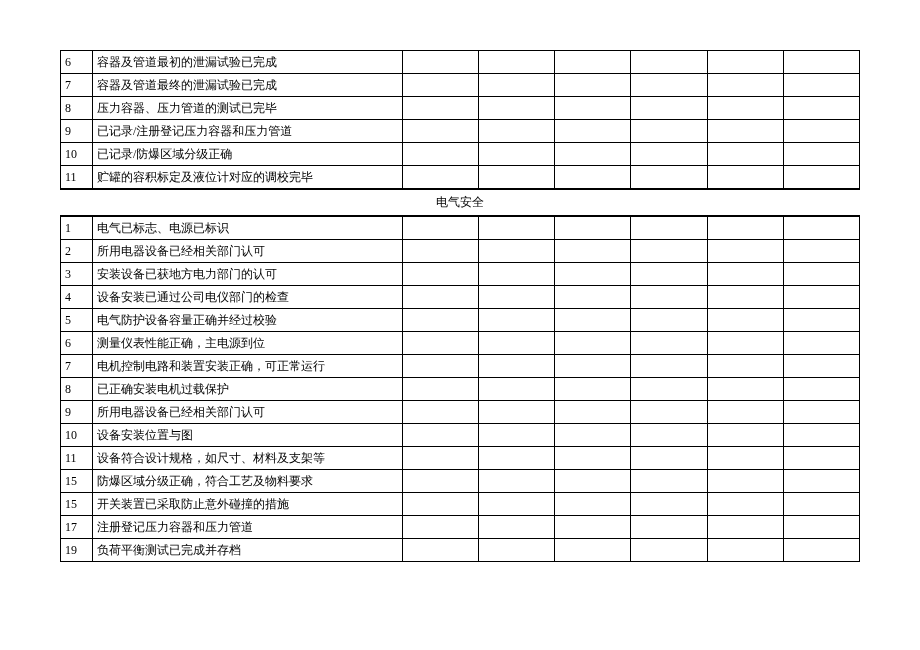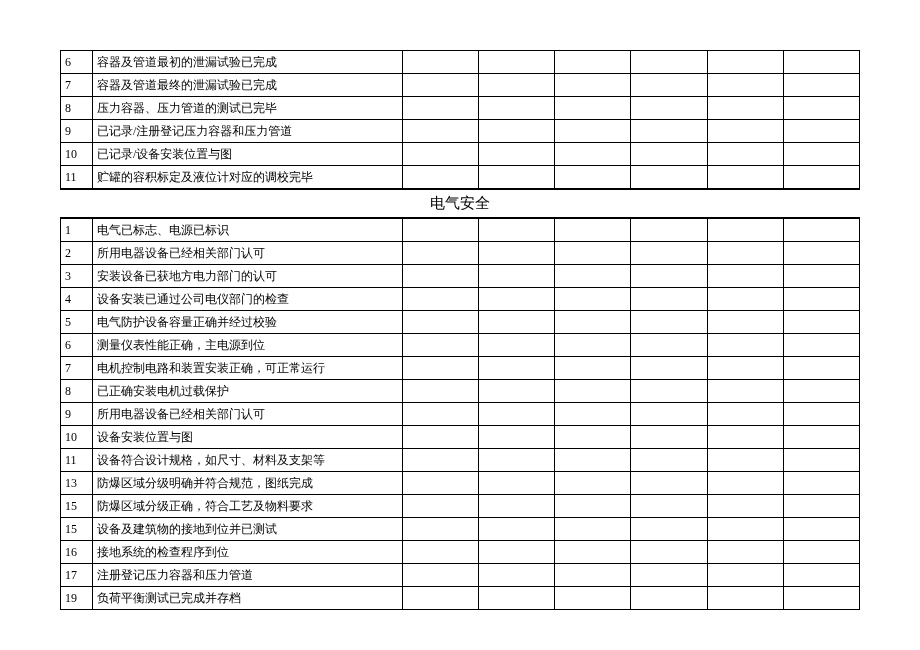--- a/index.html
+++ b/index.html
@@ -23,21 +23,21 @@
       vertical-align: middle;
       overflow: hidden;
     }
     .col-num { width: 32px; }
     .col-desc { width: 310px; }
     .col-c { width: auto; }
     .section-header {
       text-align: center;
       border-left: none;
       border-right: none;
-      font-size: 15px;
+      font-size: 12px;
       padding: 4px 0;
     }
     .num-cell { text-align: left; }
   </style>
 </head>
 <body>
 
 <table>
   <colgroup>
     <col class="col-num">
@@ -85,21 +85,21 @@
         <td>已记录/注册登记压力容器和压力管道</td>
         <td></td>
         <td></td>
         <td></td>
         <td></td>
         <td></td>
         <td></td>
       </tr>
       <tr>
         <td class="num-cell">10</td>
-        <td>已记录/设备安装位置与图</td>
+        <td>已记录/防爆区域分级正确</td>
         <td></td>
         <td></td>
         <td></td>
         <td></td>
         <td></td>
         <td></td>
       </tr>
       <tr>
         <td class="num-cell">11</td>
         <td>贮罐的容积标定及液位计对应的调校完毕</td>
@@ -237,52 +237,32 @@
         <td class="num-cell">11</td>
         <td>设备符合设计规格，如尺寸、材料及支架等</td>
         <td></td>
         <td></td>
         <td></td>
         <td></td>
         <td></td>
         <td></td>
       </tr>
       <tr>
-        <td class="num-cell">13</td>
-        <td>防爆区域分级明确并符合规范，图纸完成</td>
-        <td></td>
-        <td></td>
-        <td></td>
-        <td></td>
-        <td></td>
-        <td></td>
-      </tr>
-      <tr>
         <td class="num-cell">15</td>
         <td>防爆区域分级正确，符合工艺及物料要求</td>
         <td></td>
         <td></td>
         <td></td>
         <td></td>
         <td></td>
         <td></td>
       </tr>
       <tr>
         <td class="num-cell">15</td>
-        <td>设备及建筑物的接地到位并已测试</td>
-        <td></td>
-        <td></td>
-        <td></td>
-        <td></td>
-        <td></td>
-        <td></td>
-      </tr>
-      <tr>
-        <td class="num-cell">16</td>
-        <td>接地系统的检查程序到位</td>
+        <td>开关装置已采取防止意外碰撞的措施</td>
         <td></td>
         <td></td>
         <td></td>
         <td></td>
         <td></td>
         <td></td>
       </tr>
       <tr>
         <td class="num-cell">17</td>
         <td>注册登记压力容器和压力管道</td>

